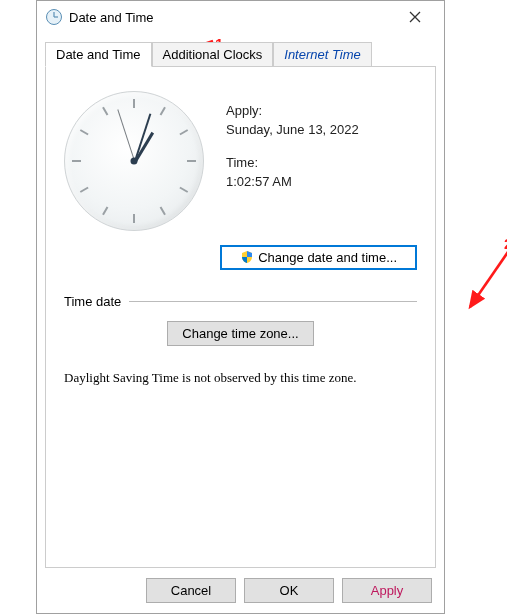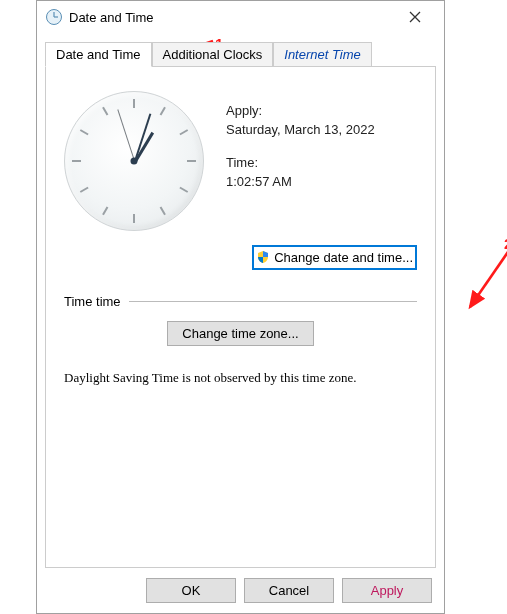--- a/index.html
+++ b/index.html
@@ -22,21 +22,21 @@
     .hand.hr { width: 34px; height: 3px; }
     .hand.mn { width: 50px; height: 2px; }
     .hand.sc { width: 54px; height: 1px; background: #7a7f84; }
     .hub { position: absolute; left: 50%; top: 50%; width: 7px; height: 7px; border-radius: 50%; background: #2c3e50; transform: translate(-50%,-50%); }
     .tick { position: absolute; left: 50%; top: 50%; width: 2px; height: 9px; background: #9aa0a4; transform-origin: 50% 62px; }
     .info { flex: 1; padding-top: 6px; }
     .label { color: #222; margin-top: 6px; }
     .value { margin: 4px 0 18px 0; color: #222; }
     .btn-row { display: flex; justify-content: flex-end; margin-top: 14px; }
     .win-btn { border: 1px solid #adadad; background: #e1e1e1; padding: 4px 14px; cursor: default; min-width: 90px; }
-    .win-btn.focus { border: 2px solid #0078d7; padding: 3px 2px; background: #fff; }
+    .win-btn.focus { border: 2px solid #0078d7; padding: 3px 18px; background: #fff; }
     .win-btn .shield { display: inline-block; width: 14px; height: 14px; margin-right: 4px; vertical-align: -2px; }
     .section-hdr { display: flex; align-items: center; margin: 24px 0 12px 0; gap: 8px; }
     .section-hdr hr { flex: 1; border: none; border-top: 1px solid #bbb; }
     .tz-text { margin: 8px 0; }
     .tz-btn-row { display: flex; justify-content: center; margin-top: 10px; }
     .dst { margin-top: 24px; font-family: Liberation Serif, serif; }
     .footer { display: flex; gap: 8px; justify-content: flex-end; padding: 10px 12px; }
     .apply[disabled] { color: #be185d; }
     .annot { position: absolute; color: #ff1a1a; font-weight: 600; pointer-events: none; }
     .annot.n1 { top: 34px; left: 178px; font-size: 15px; }
@@ -98,21 +98,21 @@
           <div class="tick" style="transform:translate(-50%,-62px) rotate(300deg)"></div>
           <div class="tick" style="transform:translate(-50%,-62px) rotate(330deg)"></div>
           <div class="hand hr" style="transform:rotate(-59deg)"></div>
           <div class="hand mn" style="transform:rotate(-72deg)"></div>
           <div class="hand sc" style="transform:rotate(252deg)"></div>
           <div class="hub"></div>
         </div>
       </div>
       <div class="info">
         <div class="label">Apply:</div>
-        <div class="value">Saturday, March 13, 2022</div>
+        <div class="value">Sunday, June 13, 2022</div>
         <div class="label">Time:</div>
         <div class="value">1:02:57 AM</div>
       </div>
     </div>
 
     <div class="annot n2">2</div>
     <svg class="arrow" style="top:178px;left:418px" width="50" height="72">
       <defs>
           <marker id="ah2" markerWidth="8" markerHeight="8" refX="6" refY="3" orient="auto">
             <path d="M0,0 L7,3 L0,6 Z" fill="#ff1a1a"></path>
@@ -127,28 +127,28 @@
           <svg width="14" height="14" viewBox="0 0 14 14">
               <path d="M7 1 L12 3 L12 7 C12 10 9.5 12.5 7 13 C4.5 12.5 2 10 2 7 L2 3 Z" fill="#ffcf33"></path>
               <path d="M7 1 L12 3 L12 7 L7 7 Z" fill="#2d89ef"></path>
               <path d="M7 7 L7 13 C4.5 12.5 2 10 2 7 Z" fill="#007acc"></path>
             </svg>
         </span><span>Change date and time...</span>
       </button>
     </div>
 
     <div class="section-hdr">
-      <span>Time time</span>
+      <span>Time date</span>
       <hr>
     </div>
     <div class="tz-btn-row">
       <button class="win-btn">Change time zone...</button>
     </div>
 
     <div class="dst">Daylight Saving Time is not observed by this time zone.</div>
   </div>
 
   <div class="footer">
+    <button class="win-btn">Cancel</button>
     <button class="win-btn">OK</button>
-    <button class="win-btn">Cancel</button>
     <button class="win-btn apply" disabled="">Apply</button>
   </div>
 </div>
 
 </body></html>

